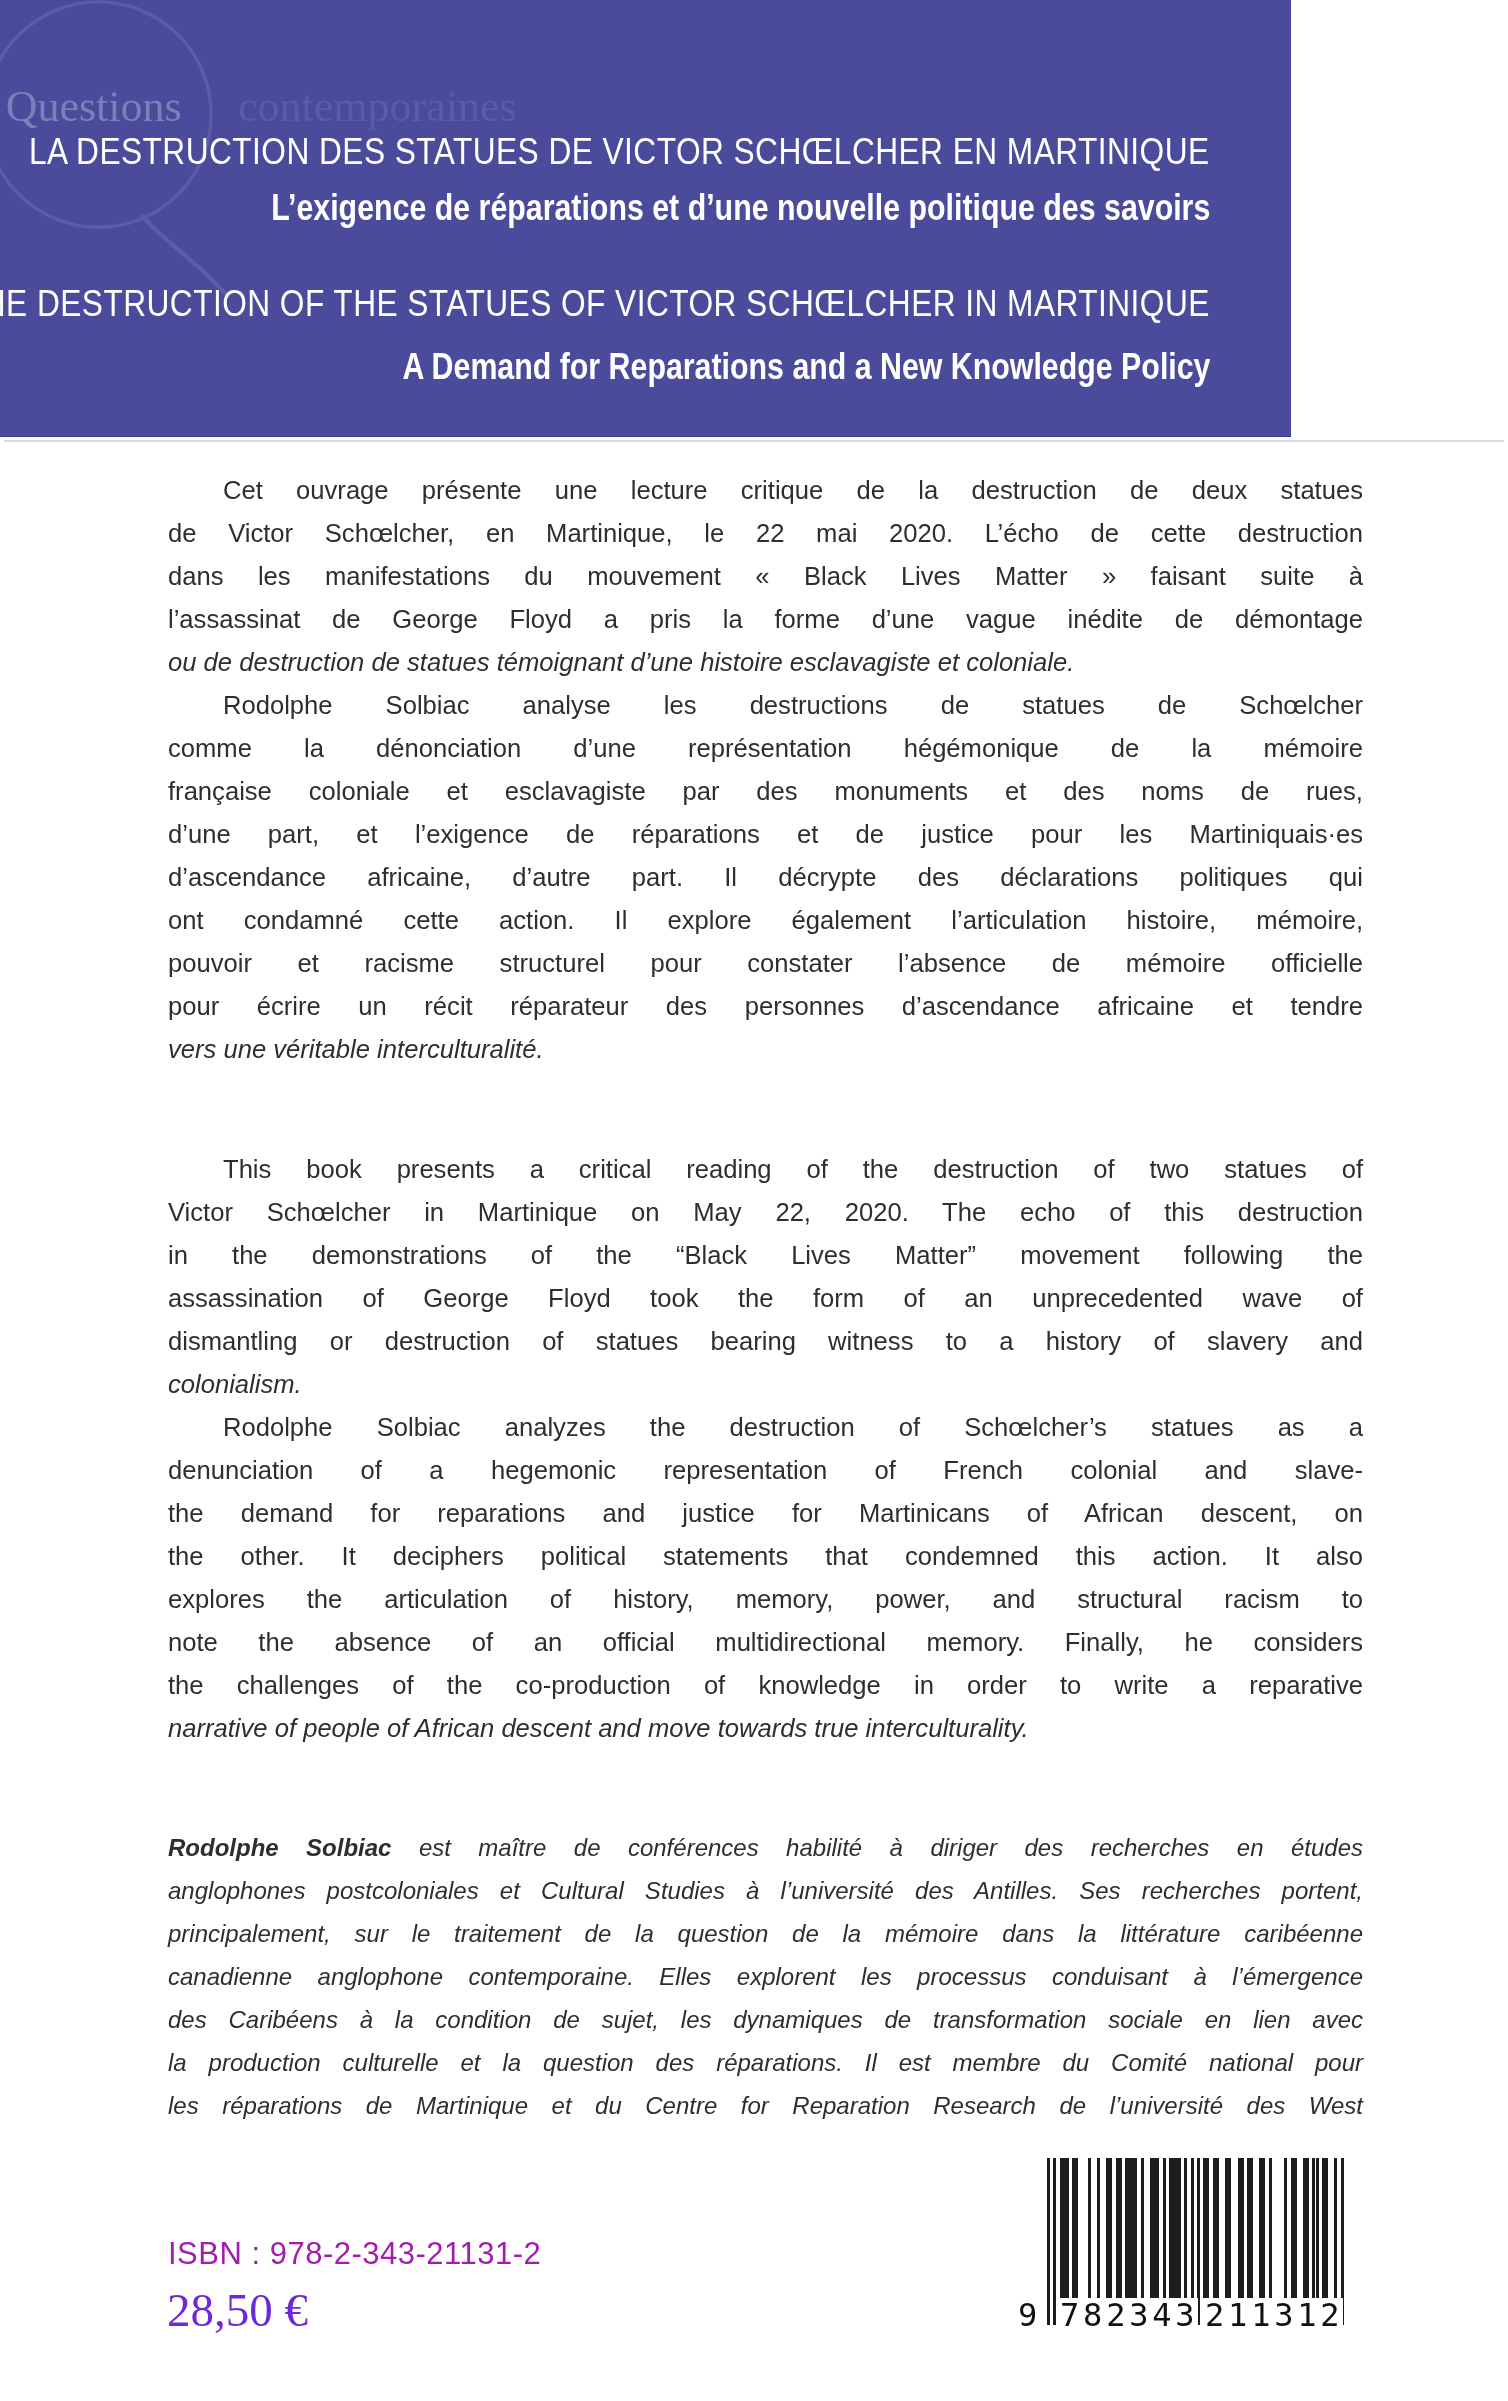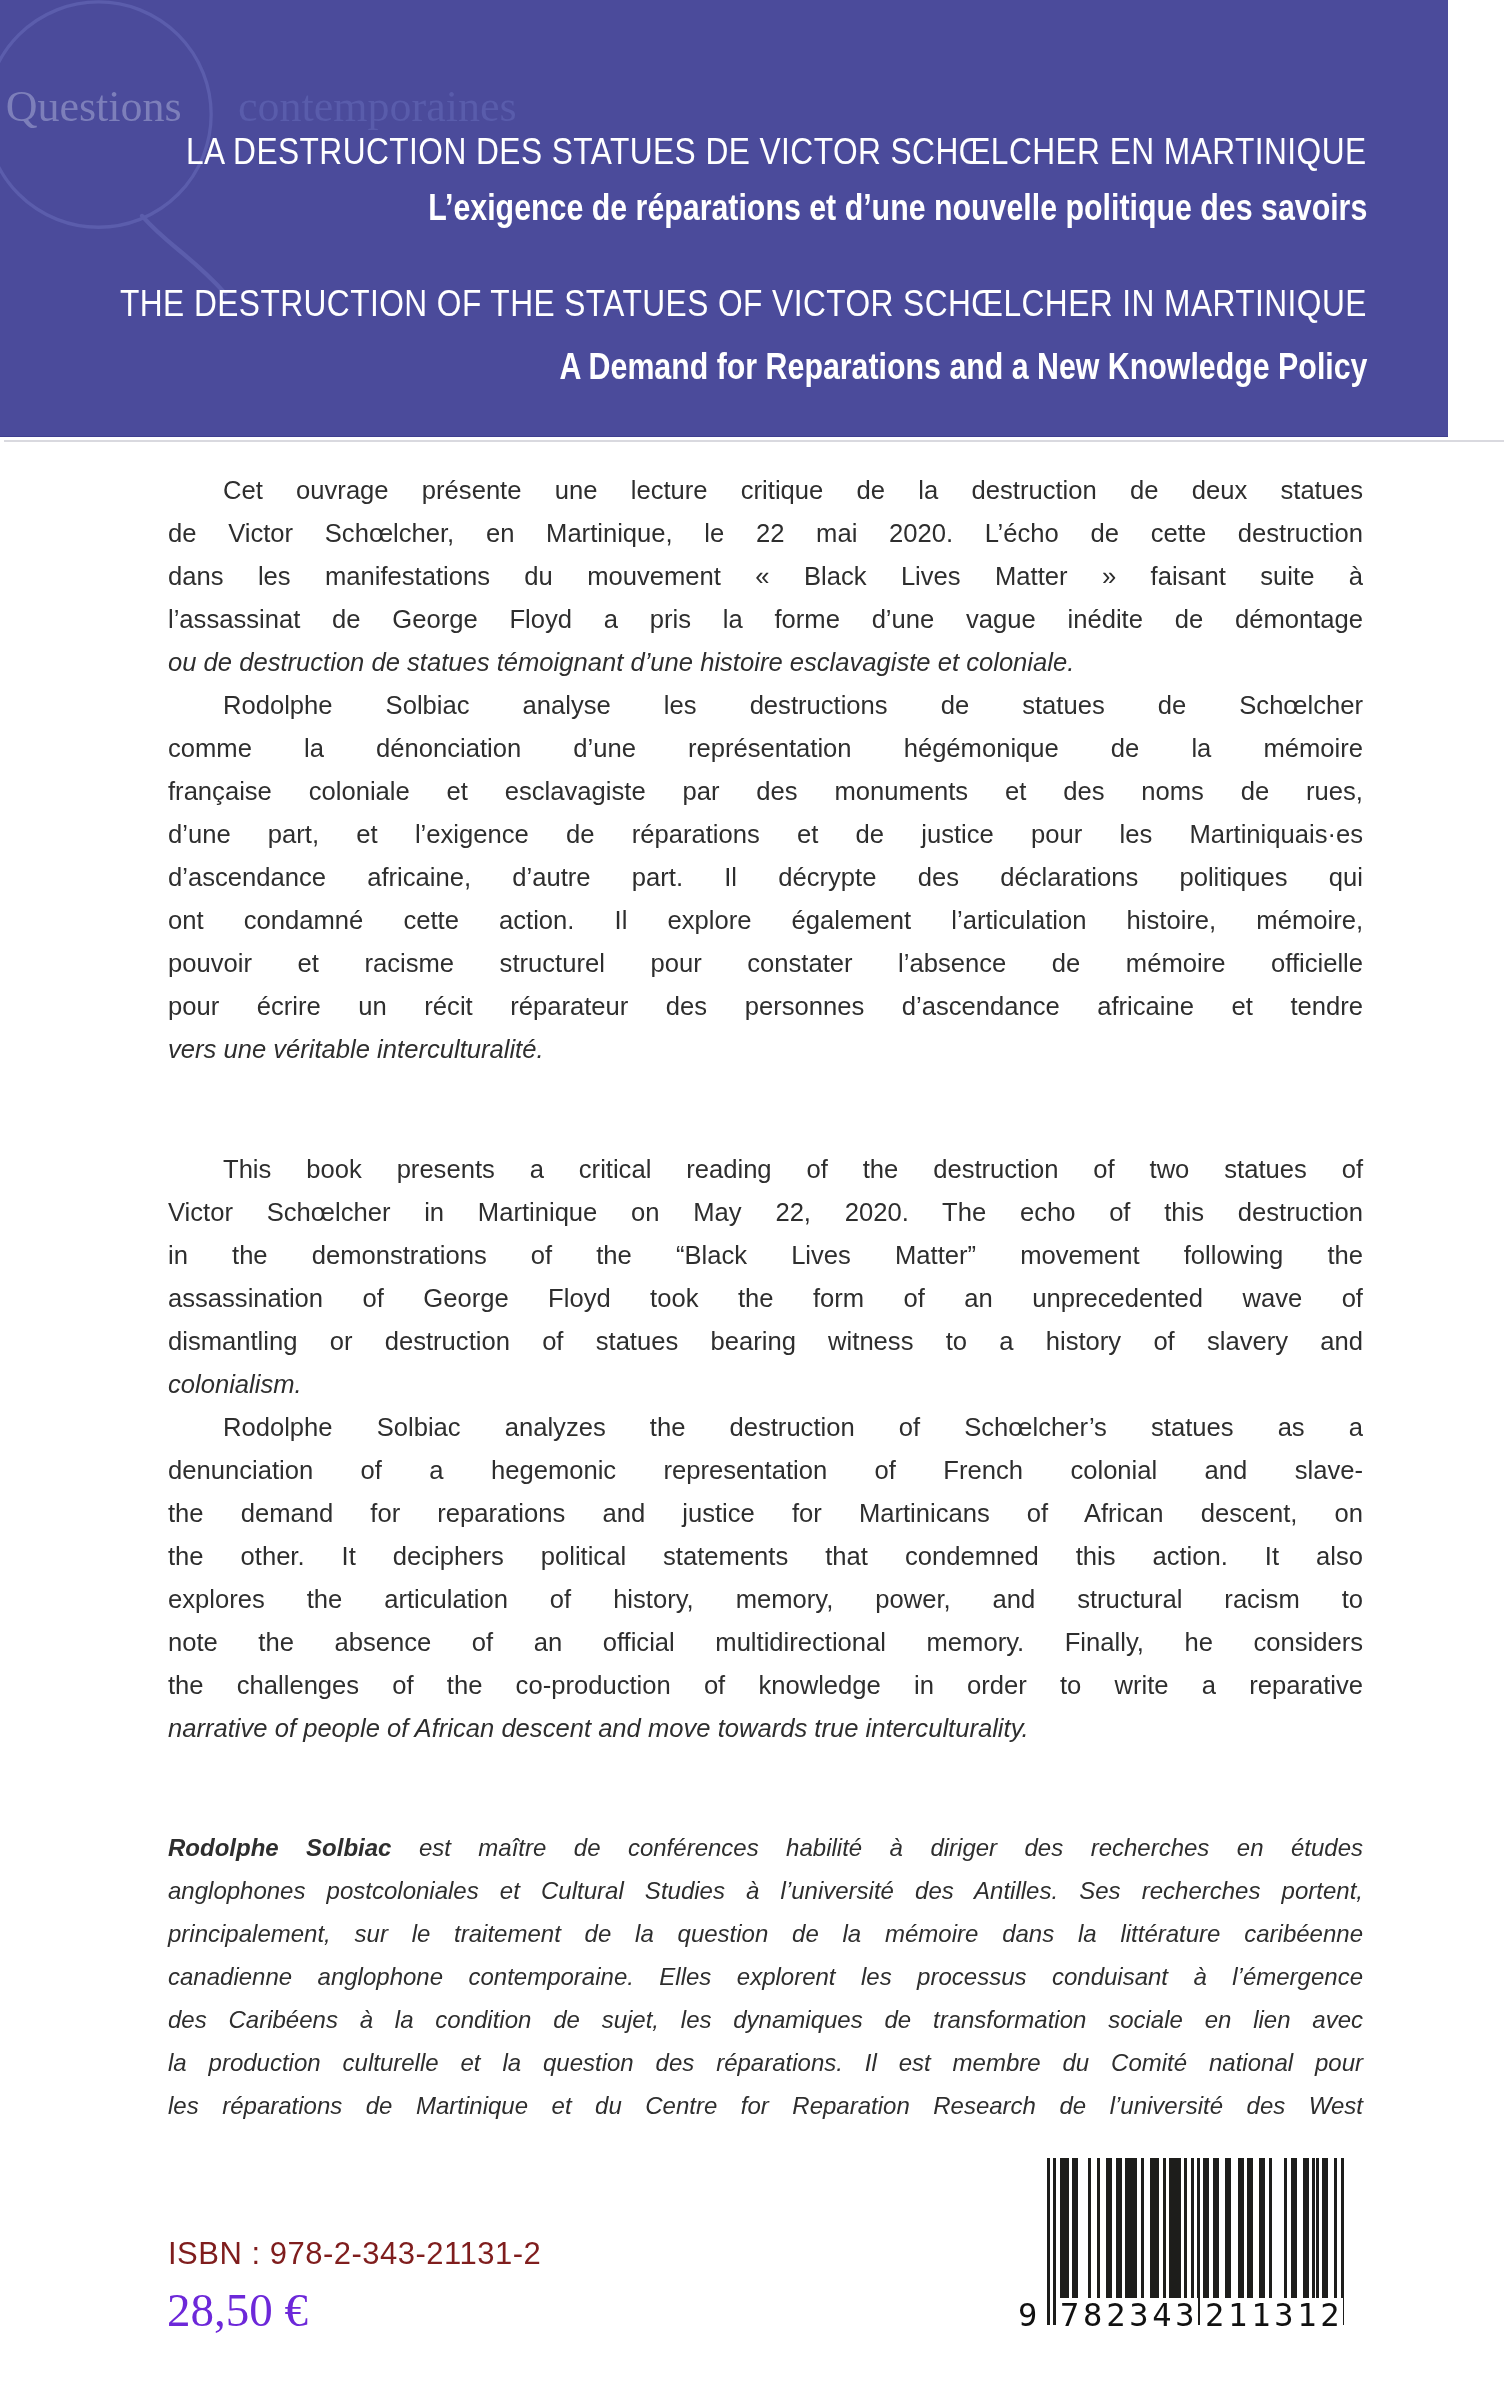--- a/index.html
+++ b/index.html
@@ -1,20 +1,20 @@
 <!DOCTYPE html>
 <html style="font-size:15px"><head>
 <meta charset="utf-8">
 <title>Book back cover</title>
 <style>
   html,body{margin:0;padding:0;background:#ffffff;}
   #cover{position:relative;width:1508px;height:2402px;background:#ffffff;overflow:hidden;
          font-family:"Liberation Sans",sans-serif;}
   
-  #band{position:absolute;left:0;top:0;width:1448px;height:436px;background:#4b4b9b;
+  #band{position:absolute;left:0;top:0;width:1291px;height:436px;background:#4b4b9b;
         border-bottom:1.9px solid #3f3f8e;}
   #band-underline{position:absolute;left:3.8px;right:3.8px;top:440px;height:1.9px;background:#d9d9df;}
   .q-svg{position:absolute;left:0;top:0;}
   .coll-word{position:absolute;top:85px;font-family:"Liberation Serif",serif;font-size:44px;line-height:1;}
   #coll-left{left:5.7px;color:#7d7fba;}
   #coll-right{left:238px;color:#595cab;}
   .band-title{position:absolute;right:81px;color:#ffffff;line-height:1;white-space:nowrap;
               transform-origin:100% 50%;}
   .t-caps{font-size:36px;letter-spacing:0.5px;transform:scaleX(0.88);font-weight:400;}
   .t-sub{font-size:37px;font-weight:bold;transform:scaleX(0.82);}
@@ -27,21 +27,21 @@
   #copy-fr{top:469px;}
   #copy-en{top:1148px;}
   .copy-line{text-align:justify;text-align-last:justify;}
   .copy-line.pl-last{text-align-last:left;font-style:italic;}
   .copy-line.indent{text-indent:55px;}
   
   #bio{position:absolute;left:168px;top:1826px;width:1195px;font-size:24px;line-height:43px;
        font-style:italic;color:#2e2e2e;}
   #bio .author-name{font-weight:bold;}
   
-  #isbn{position:absolute;left:168px;top:2236px;font-size:31px;letter-spacing:0.5px;color:#7f1d1d;white-space:nowrap;}
+  #isbn{position:absolute;left:168px;top:2236px;font-size:31px;letter-spacing:0.5px;color:#a21caf;white-space:nowrap;}
   #price{position:absolute;left:167px;top:2283px;font-family:"Liberation Serif",serif;font-size:47px;color:#6d28d9;white-space:nowrap;}
   
   #barcode{position:absolute;left:1018px;top:2158px;width:341px;height:175px;background:#ffffff;}
   #barcode-bars{position:absolute;left:29px;top:0;width:297px;height:167px;}
   #barcode-bars .bar{position:absolute;top:0;width:3.1px;height:140px;background:#1d1d1b;}
   #barcode-bars .bar.guard{height:167px;}
   .bc-digit{position:absolute;font-family:"DejaVu Sans Mono","Liberation Mono",monospace;
             font-size:32px;color:#111111;top:140px;background:#ffffff;line-height:34px;}
   #bc-first{left:0px;}
   #bc-group1{left:42px;letter-spacing:3.8px;}

